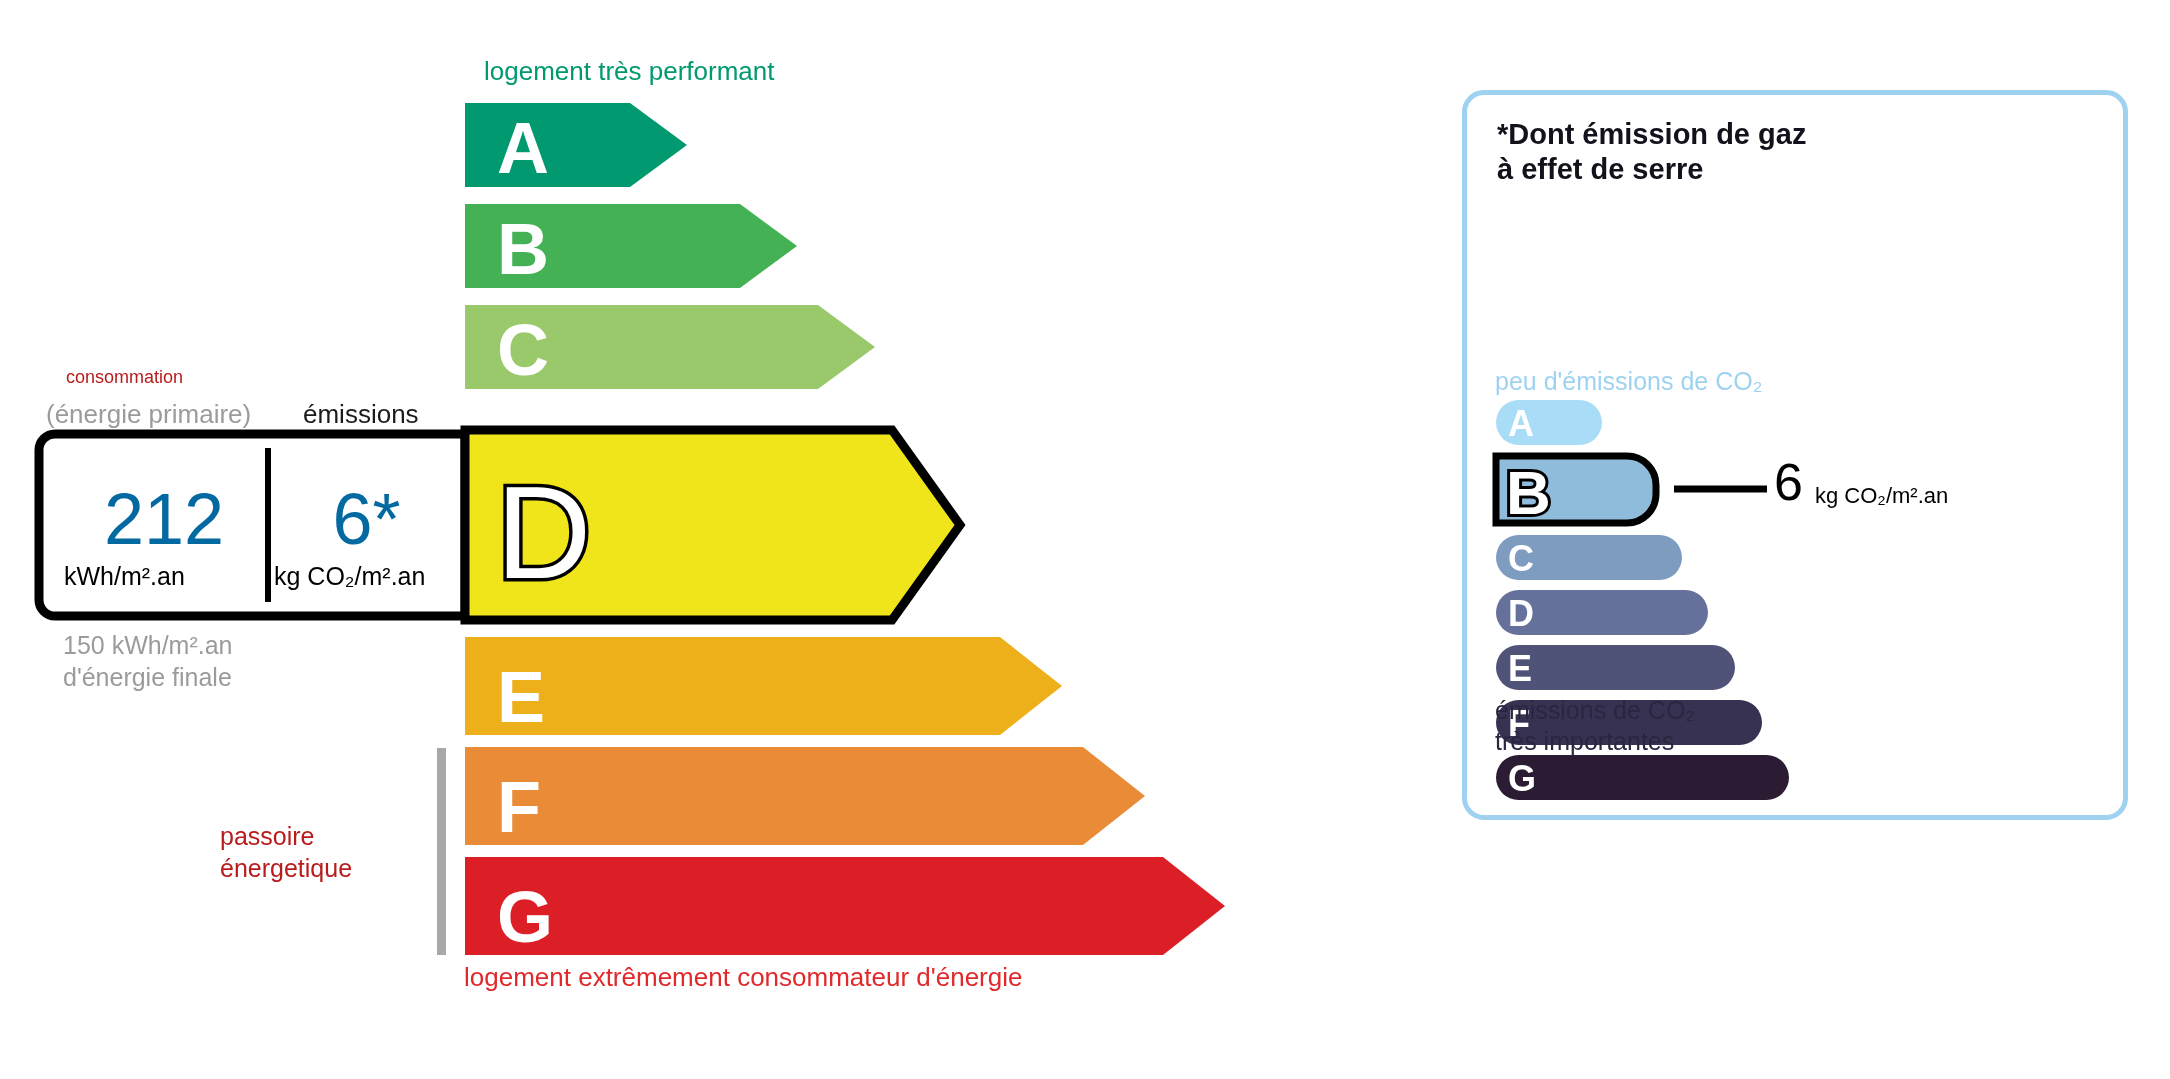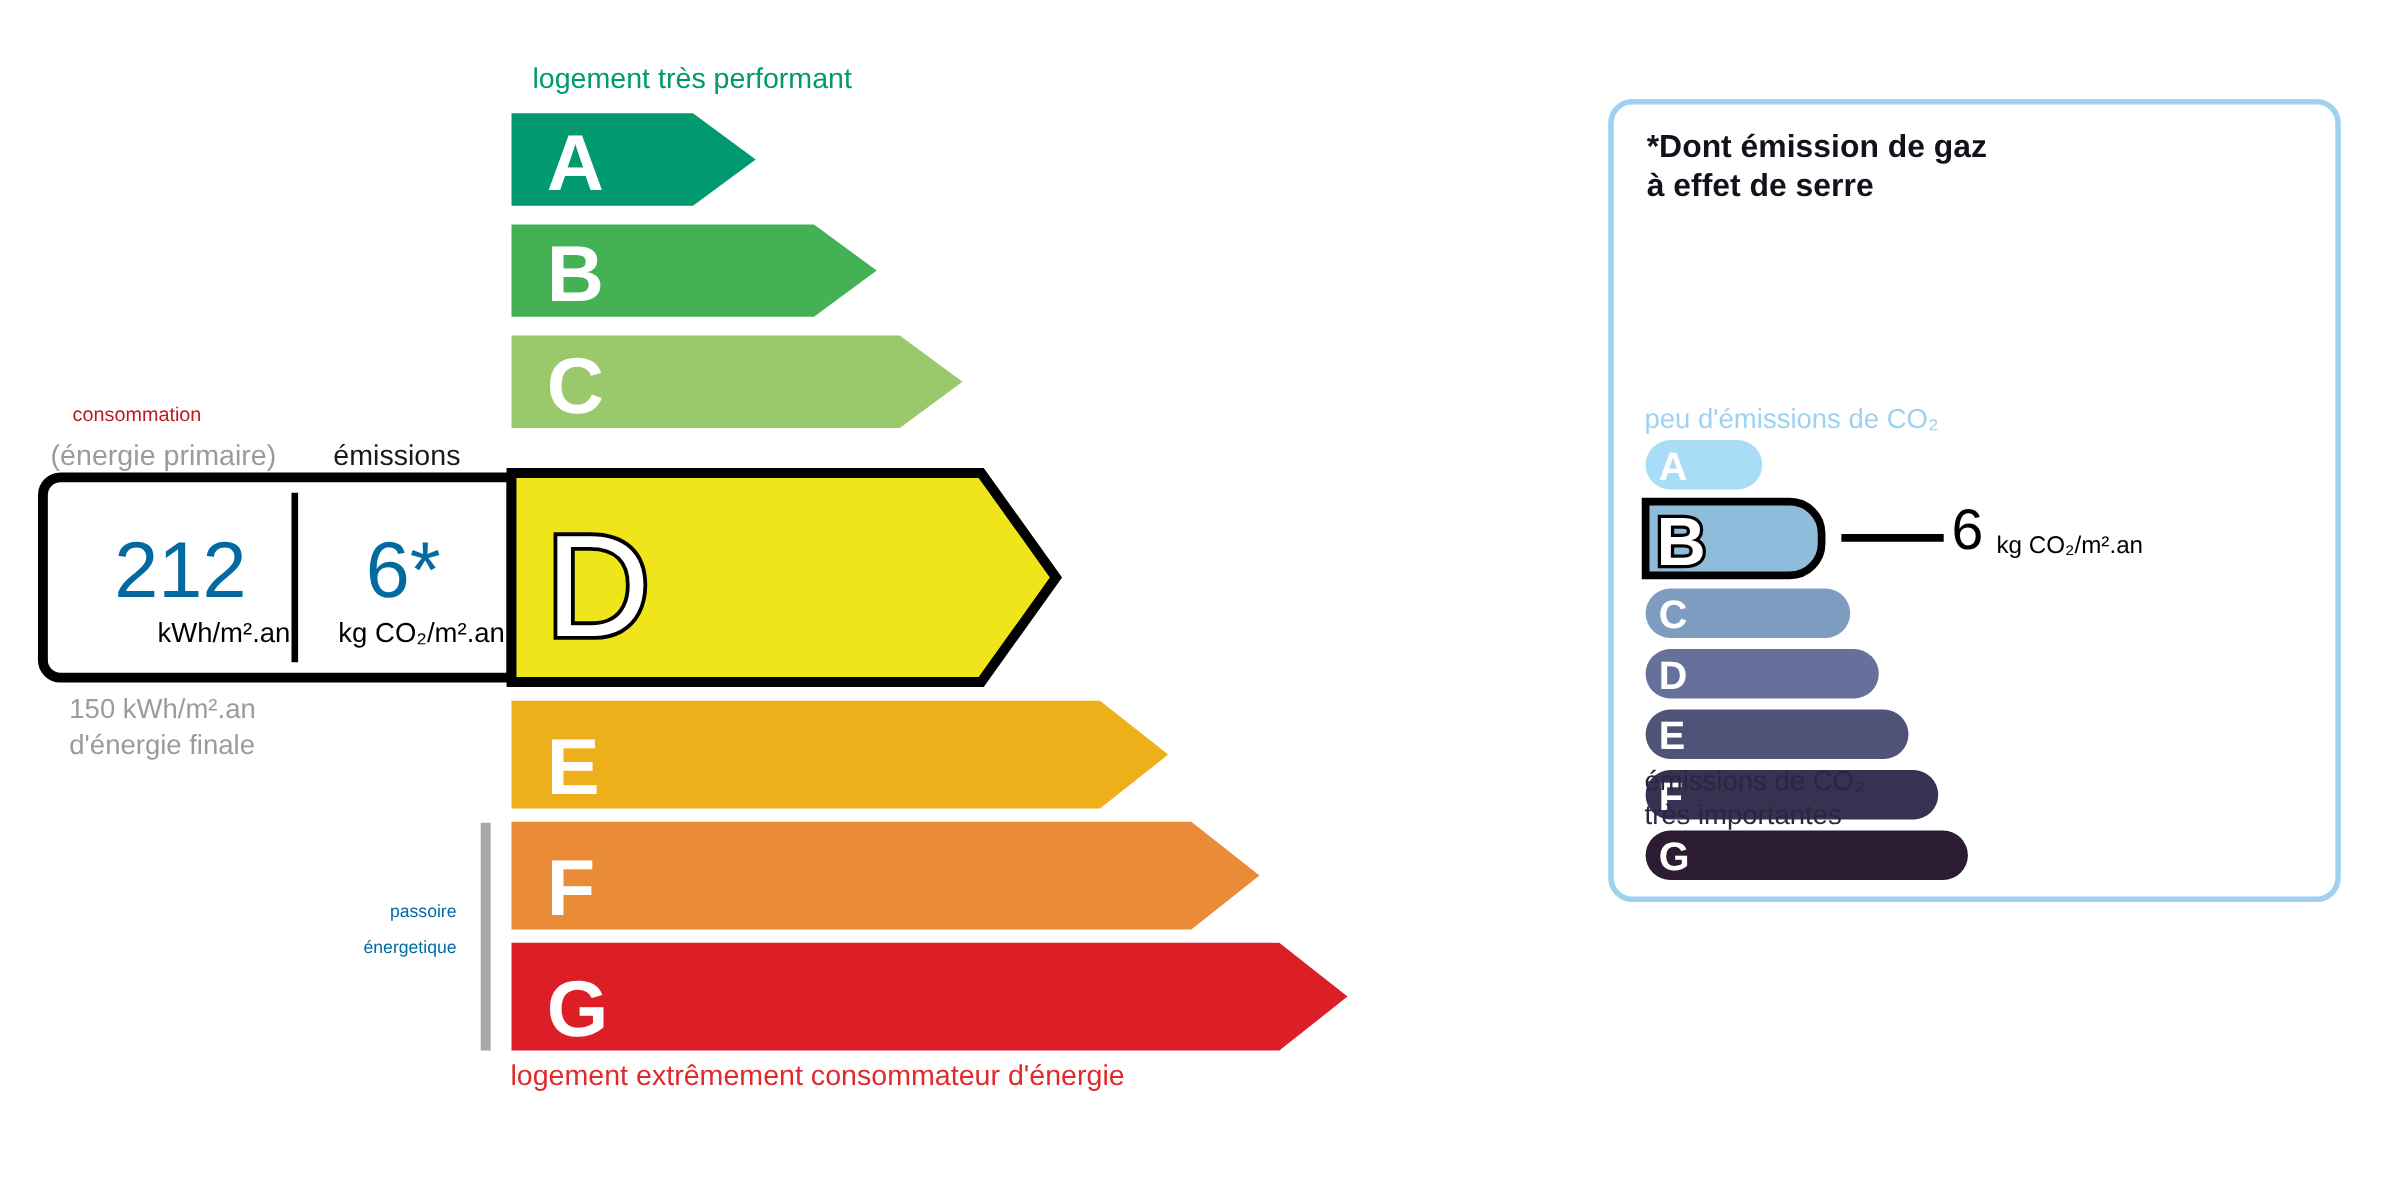--- a/index.html
+++ b/index.html
@@ -11,24 +11,24 @@
   #dpe-svg{position:absolute;left:0;top:0;}
 
   
   .txt{position:absolute;white-space:pre;line-height:1.18;}
   .top-caption{color:#009970;font-size:26px;}
   .bottom-caption{color:#e1292c;font-size:26px;}
   .hdr-consommation{color:#b91c1c;font-size:18px;}
   .hdr-energie{color:#9b9b9b;font-size:26px;}
   .hdr-emissions{color:#1a1a1a;font-size:26px;}
   .sub-final{color:#9b9b9b;font-size:25px;line-height:1.3;}
-  .passoire{color:#0369a1;font-size:16px;line-height:1.3;text-align:right;}
+  .passoire{color:#b91c1c;font-size:25px;line-height:1.3;}
 
   .bigval{font-size:72px;color:#0369a1;font-weight:400;text-align:center;}
-  .unit{font-size:25px;color:#000;text-align:right;}
+  .unit{font-size:25px;color:#000;text-align:left;}
 
   
   #co2-panel{position:absolute;left:1462px;top:90px;width:666px;height:730px;
              border:5px solid #9ed2f0;border-radius:26px;background:#fff;box-sizing:border-box;}
   .co2-title{position:absolute;left:30px;top:22px;font-size:29px;font-weight:bold;
              color:#12121c;line-height:1.22;white-space:pre;}
   .co2-top-lbl{position:absolute;left:28px;top:272px;font-size:25px;color:#9ed2f0;white-space:pre;}
   .co2-bot-lbl{position:absolute;left:28px;top:600px;font-size:25px;color:#2b2640;
                line-height:1.25;white-space:pre;}
   #co2-svg{position:absolute;left:0;top:0;}

